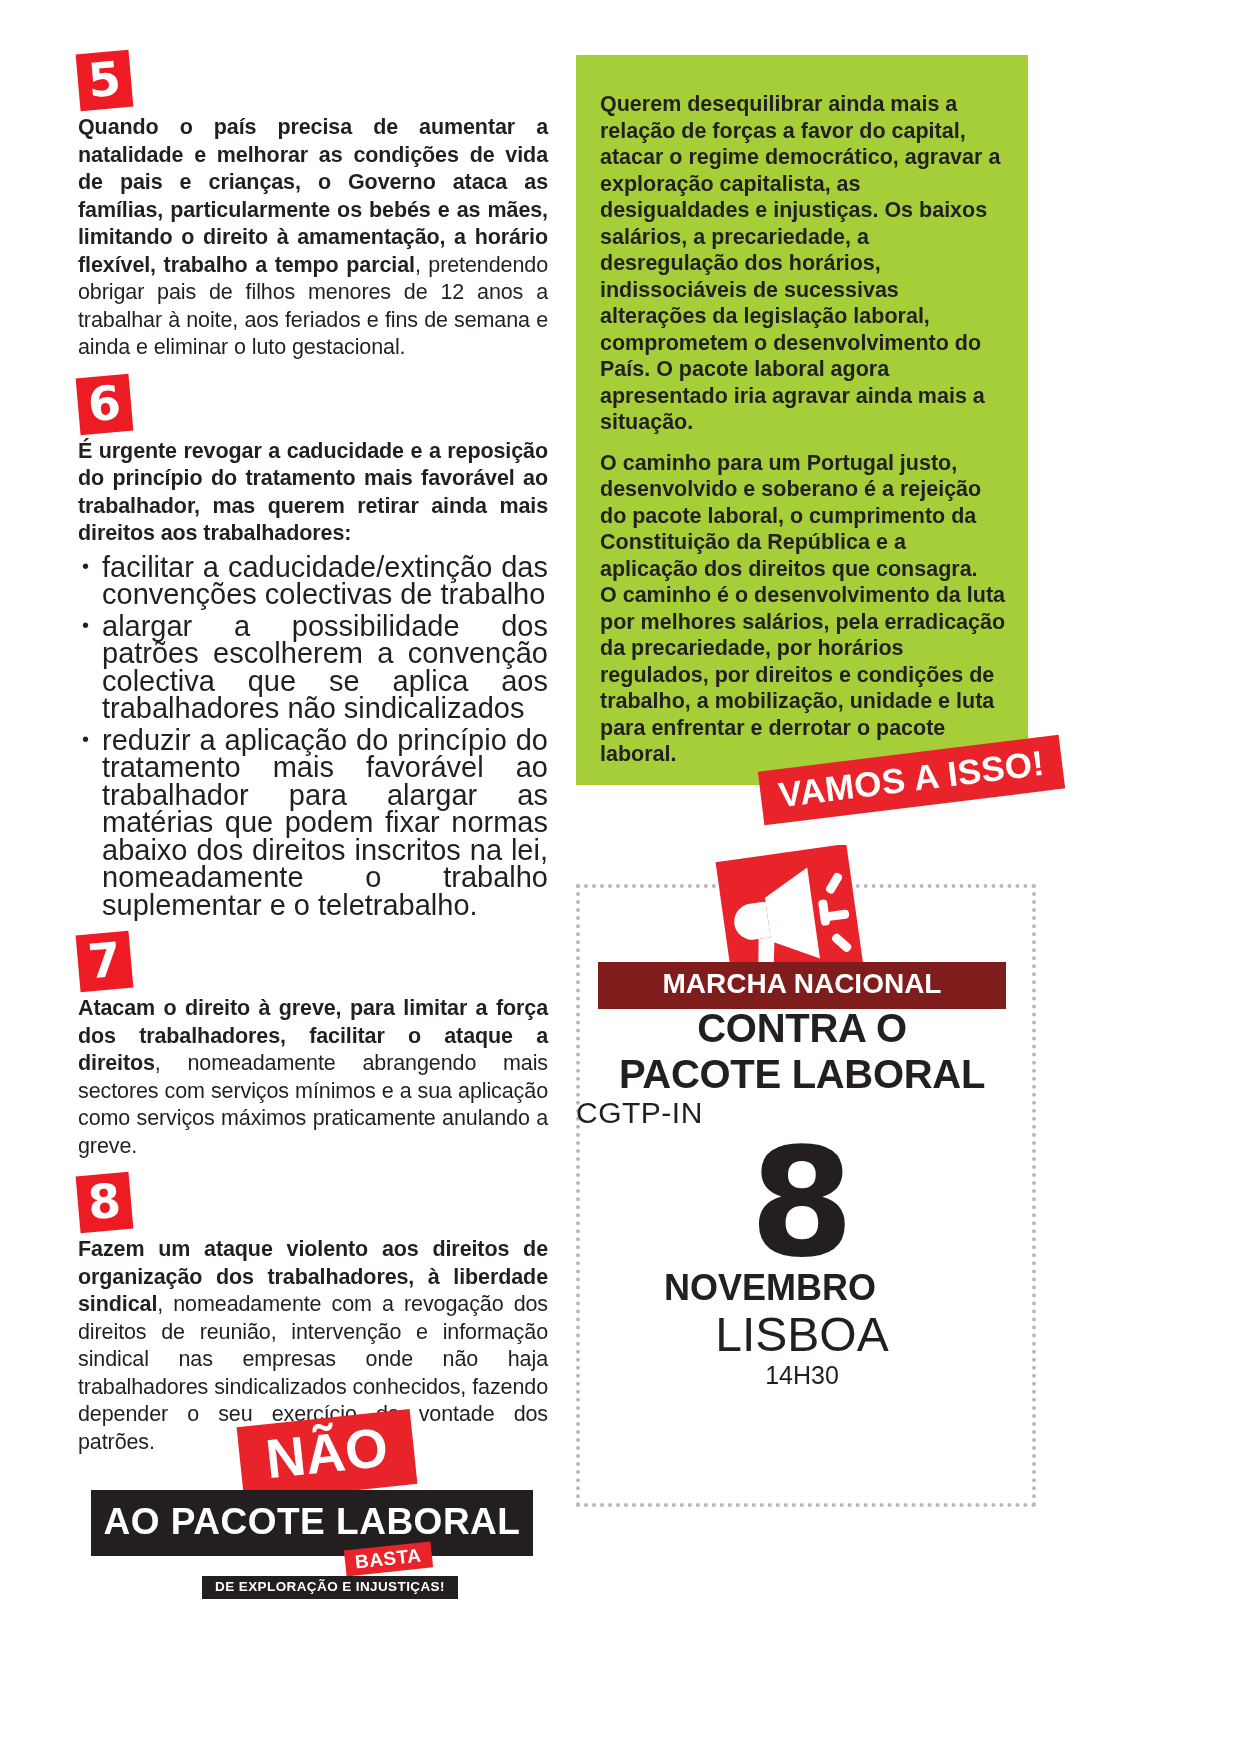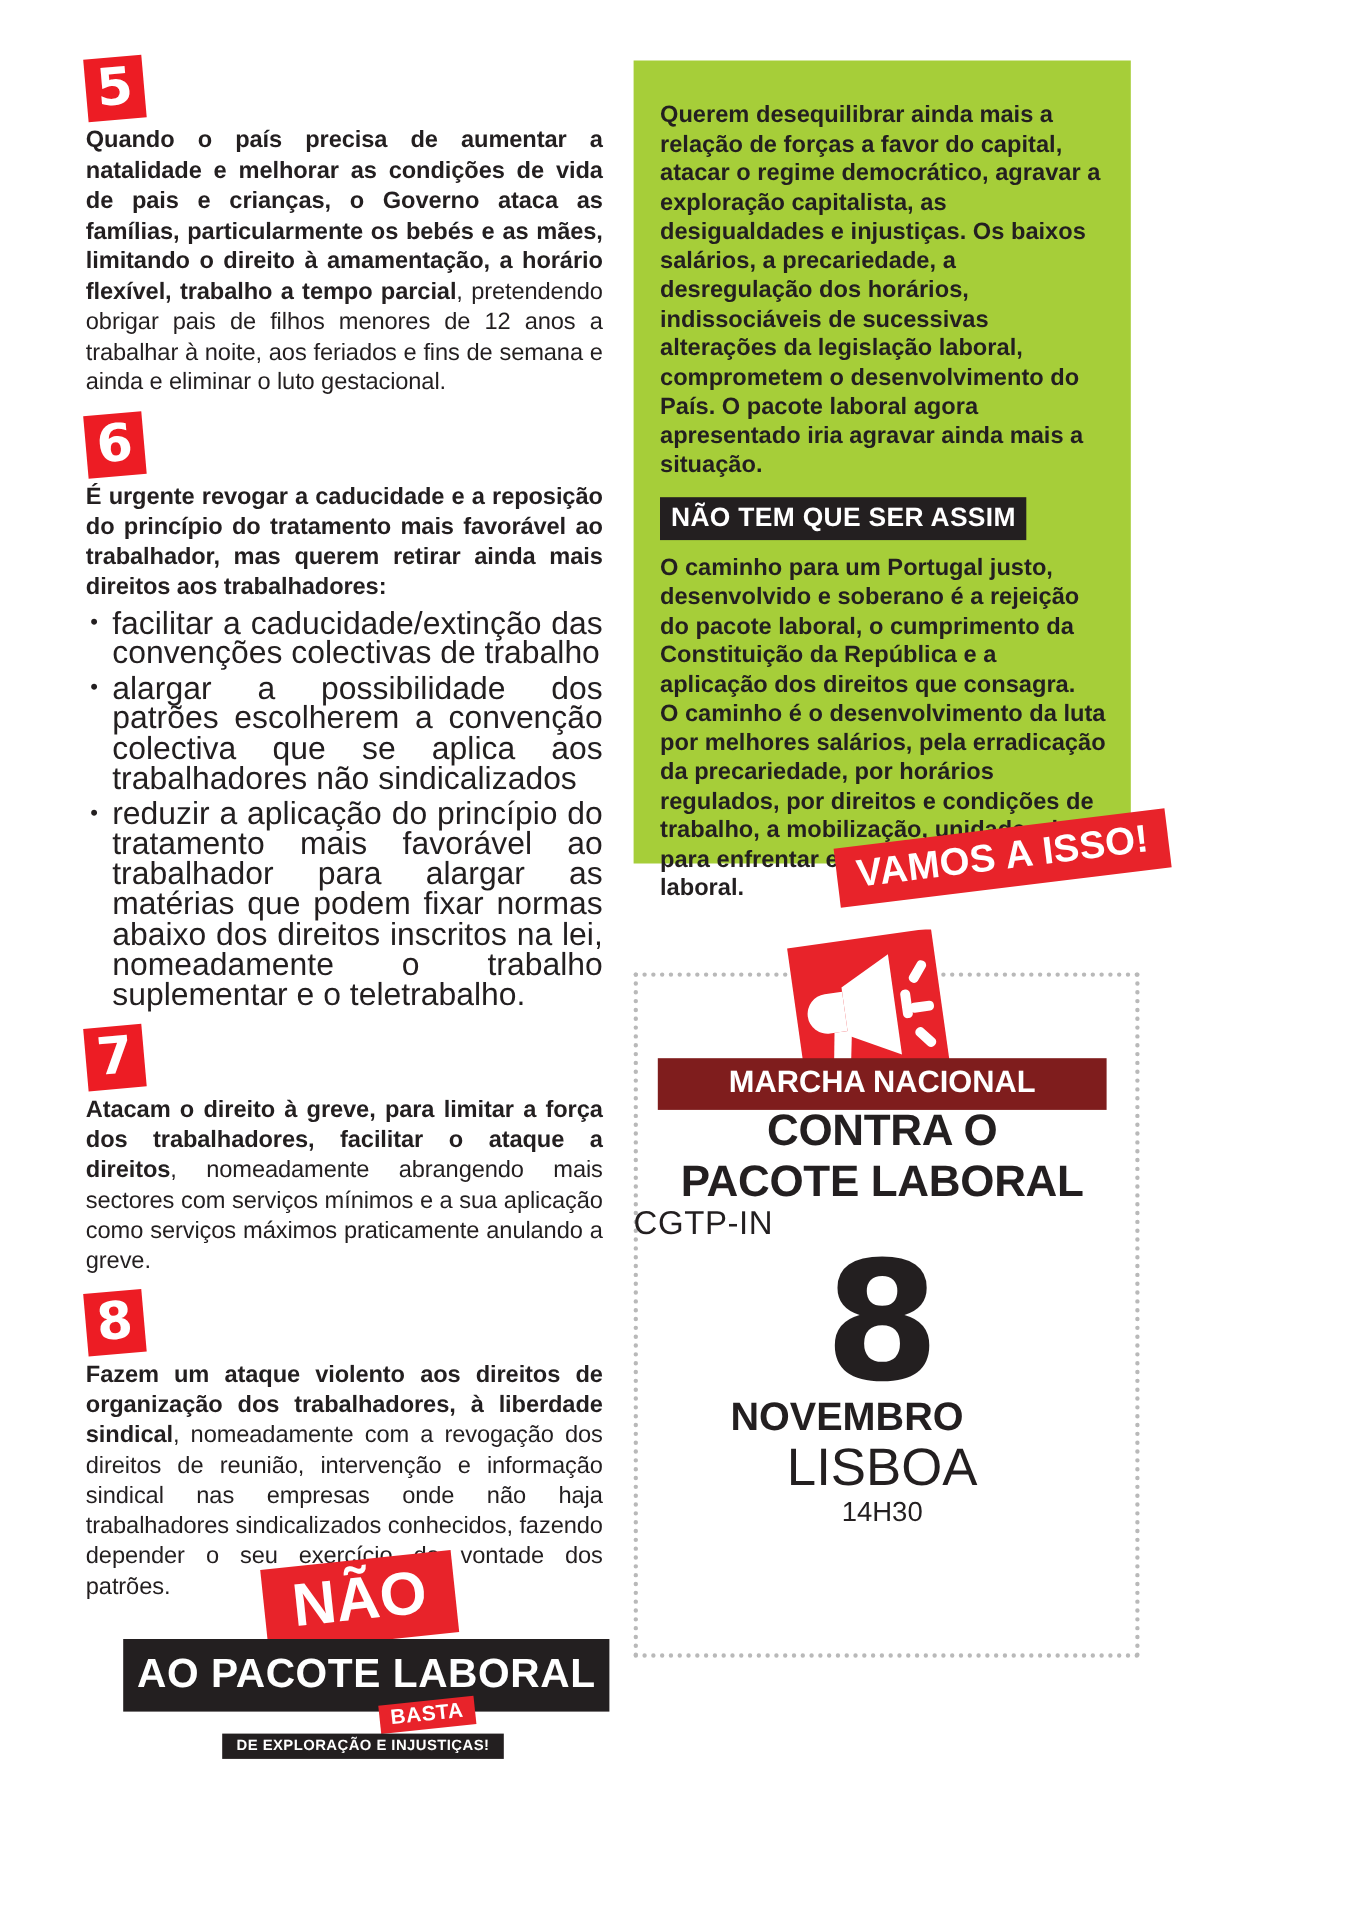--- a/index.html
+++ b/index.html
@@ -43,21 +43,21 @@
 
   
   .logo-nao-wrap{position:absolute;left:90px;top:1418px;width:460px;height:190px;}
   .logo-nao{
     position:absolute;left:150px;top:0px;
     background:#e8232a;color:#fff;font-weight:bold;
     font-size:55px;line-height:1;padding:8px 26px 12px 26px;
     transform:rotate(-6deg);letter-spacing:0px;
   }
   .logo-bar{
-    position:absolute;left:22px;top:72px;width:442px;
+    position:absolute;left:1px;top:72px;width:442px;
     background:#231f20;color:#fff;font-weight:bold;
     font-size:37px;line-height:1;padding:13px 0 16px 0;text-align:center;
     letter-spacing:0.5px;
   }
   .logo-basta{
     position:absolute;left:255px;top:128px;
     background:#e8232a;color:#fff;font-weight:bold;
     font-size:19px;line-height:1;padding:3px 10px 4px 10px;
     transform:rotate(-6deg);letter-spacing:0.5px;
   }
@@ -184,21 +184,20 @@
   <div class="logo-nao-wrap">
     <div class="logo-nao">NÃO</div>
     <div class="logo-bar">AO PACOTE LABORAL</div>
     <div class="logo-basta">BASTA</div>
     <div class="logo-sub">DE EXPLORAÇÃO E INJUSTIÇAS!</div>
   </div>
 
   <div class="green-box">
     <div class="green-inner">
       <p class="green-p">Querem desequilibrar ainda mais a relação de forças a favor do capital, atacar o regime democrático, agravar a exploração capitalista, as desigualdades e injustiças. Os baixos salários, a precariedade, a desregulação dos horários, indissociáveis de sucessivas alterações da legislação laboral, comprometem o desenvolvimento do País. O pacote laboral agora apresentado iria agravar ainda mais a situação.</p>
-      <div class="black-label">NÃO TEM  QUE SER ASSIM</div>
       <p class="green-p" style="margin-bottom:0">O caminho para um Portugal justo, desenvolvido e soberano é a rejeição do pacote laboral, o cumprimento da Constituição da República e a aplicação dos direitos que consagra.</p>
       <p class="green-p">O caminho é o desenvolvimento da luta por melhores salários, pela erradicação da precariedade, por horários regulados, por direitos e condições de trabalho, a mobilização, unidade e luta para enfrentar e derrotar o pacote laboral.</p>
     </div>
   </div>
 
   <div class="vamos">VAMOS A ISSO!</div>
 
   <div class="dotted-frame"></div>
 
   <div class="megaphone">

